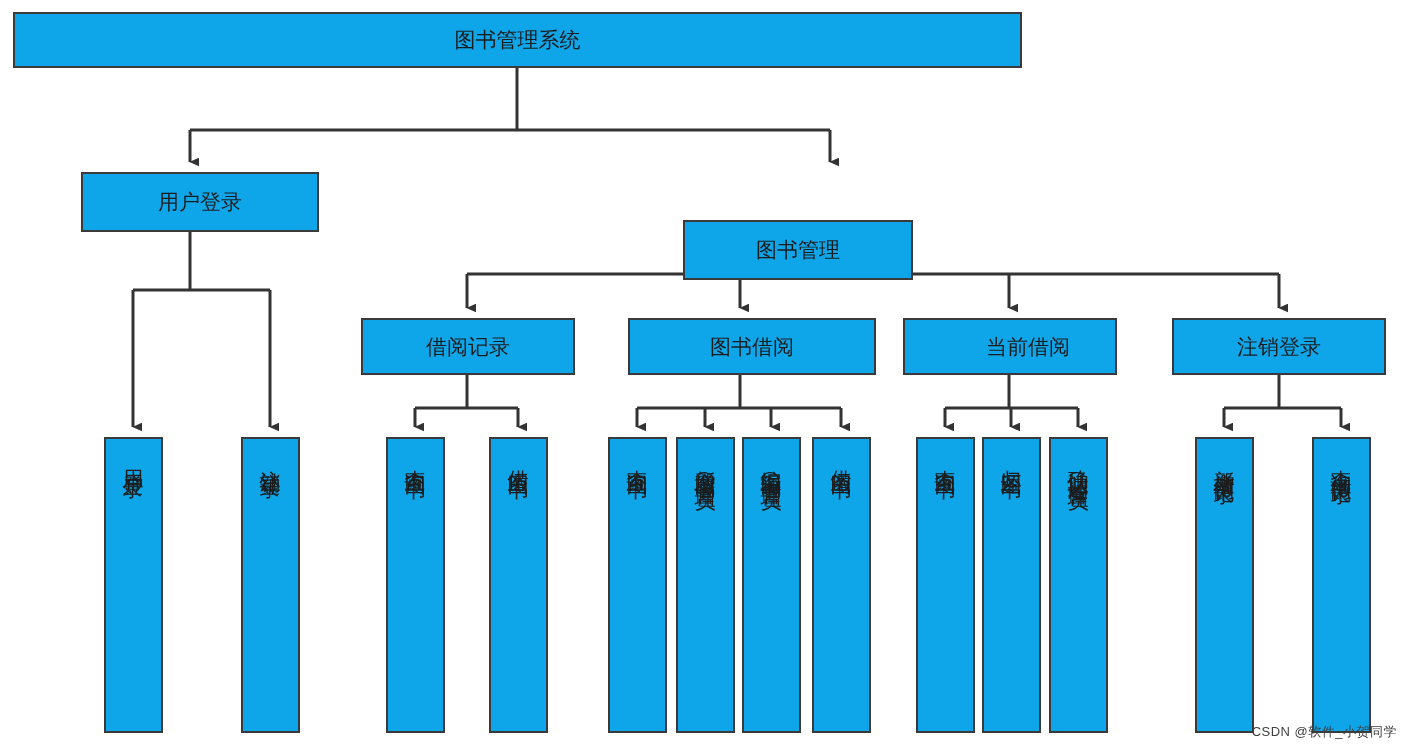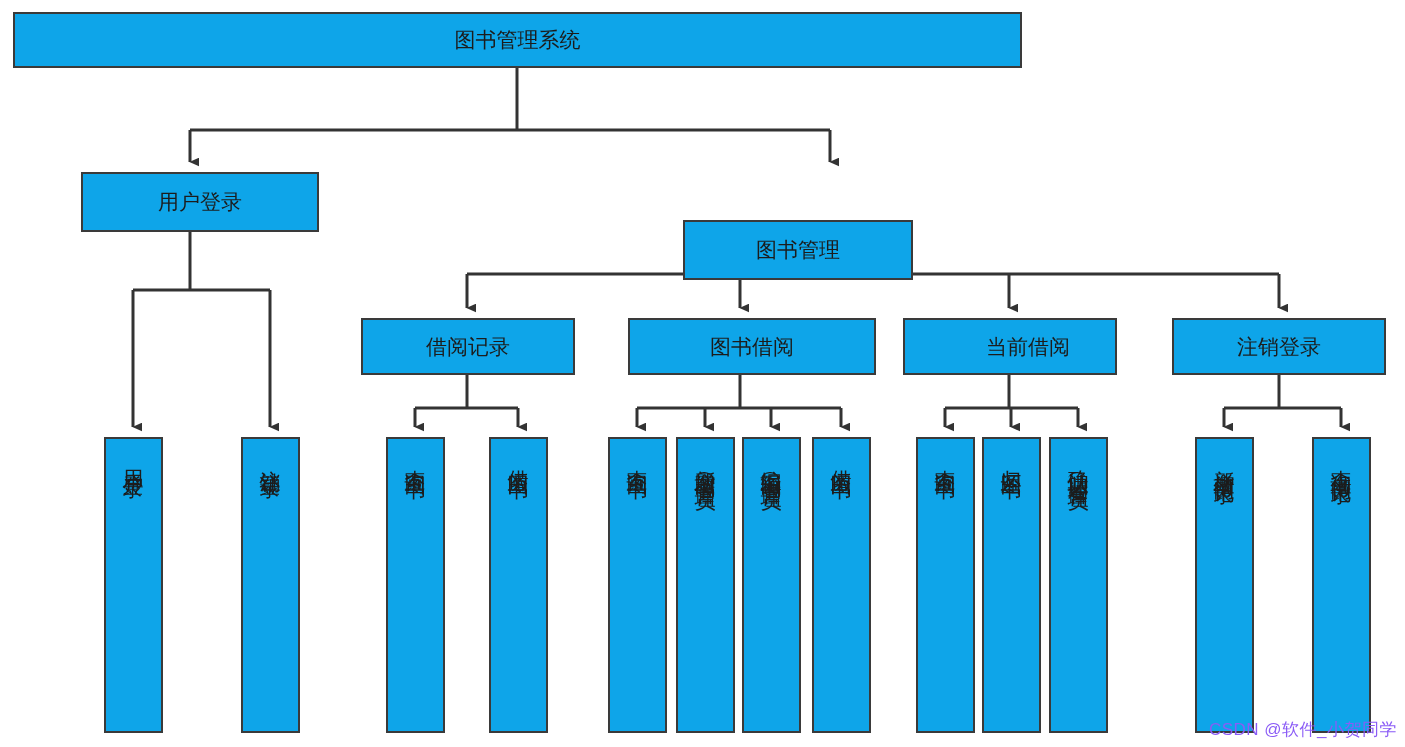--- a/index.html
+++ b/index.html
@@ -51,22 +51,22 @@
     writing-mode: vertical-rl;
     text-orientation: upright;
     font-size: 21px;
     letter-spacing: 3px;
     line-height: 1;
   }
   #watermark {
     position: absolute;
     right: 8px;
     bottom: 6px;
-    font-size: 17px;
-    color: #8b5cf6;
+    font-size: 13px;
+    color: #404040;
     white-space: nowrap;
     letter-spacing: 0.5px;
     text-align: right;
   }
 </style>
 </head>
 <body>
 
 <div id="diagram-root">
 

